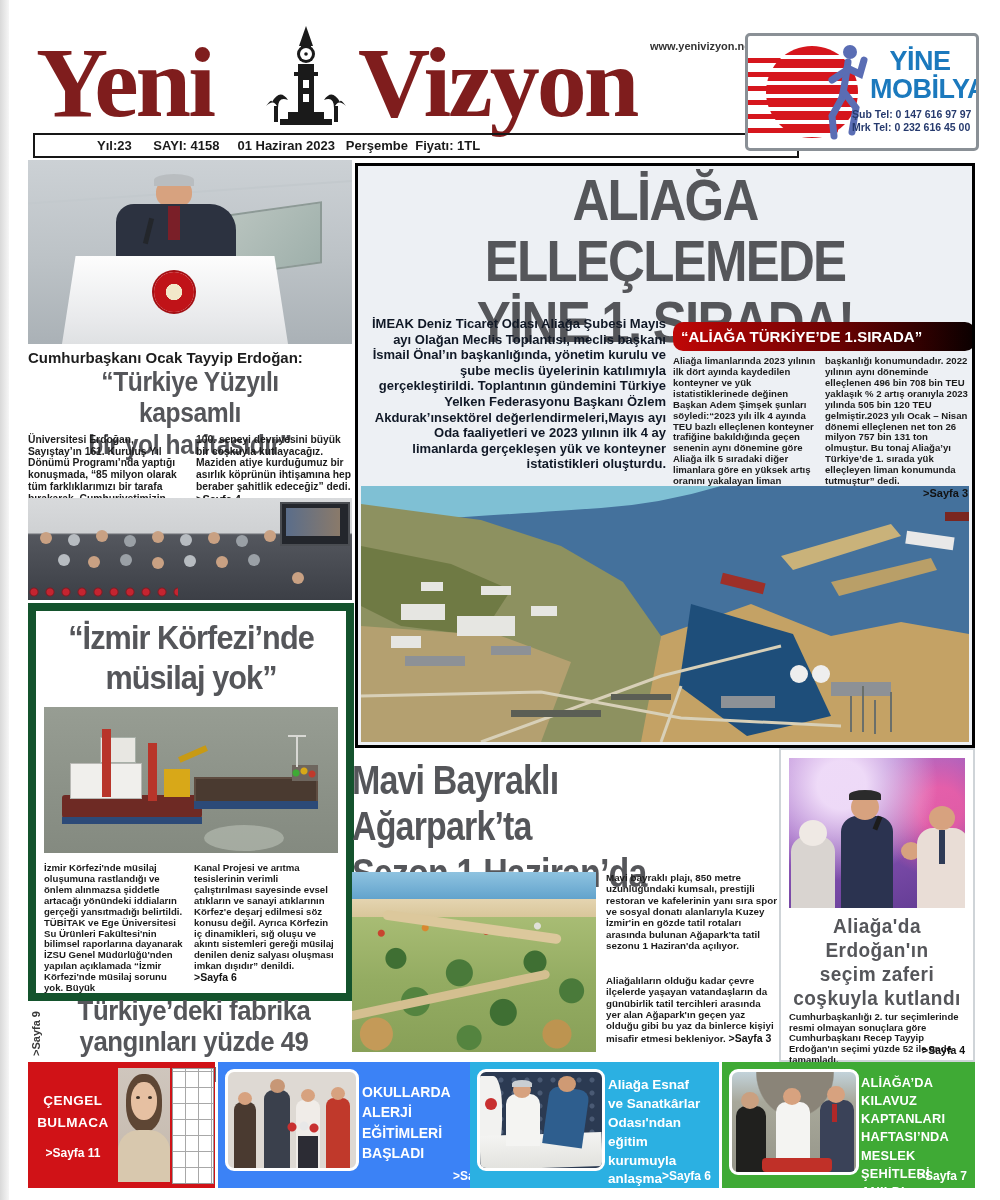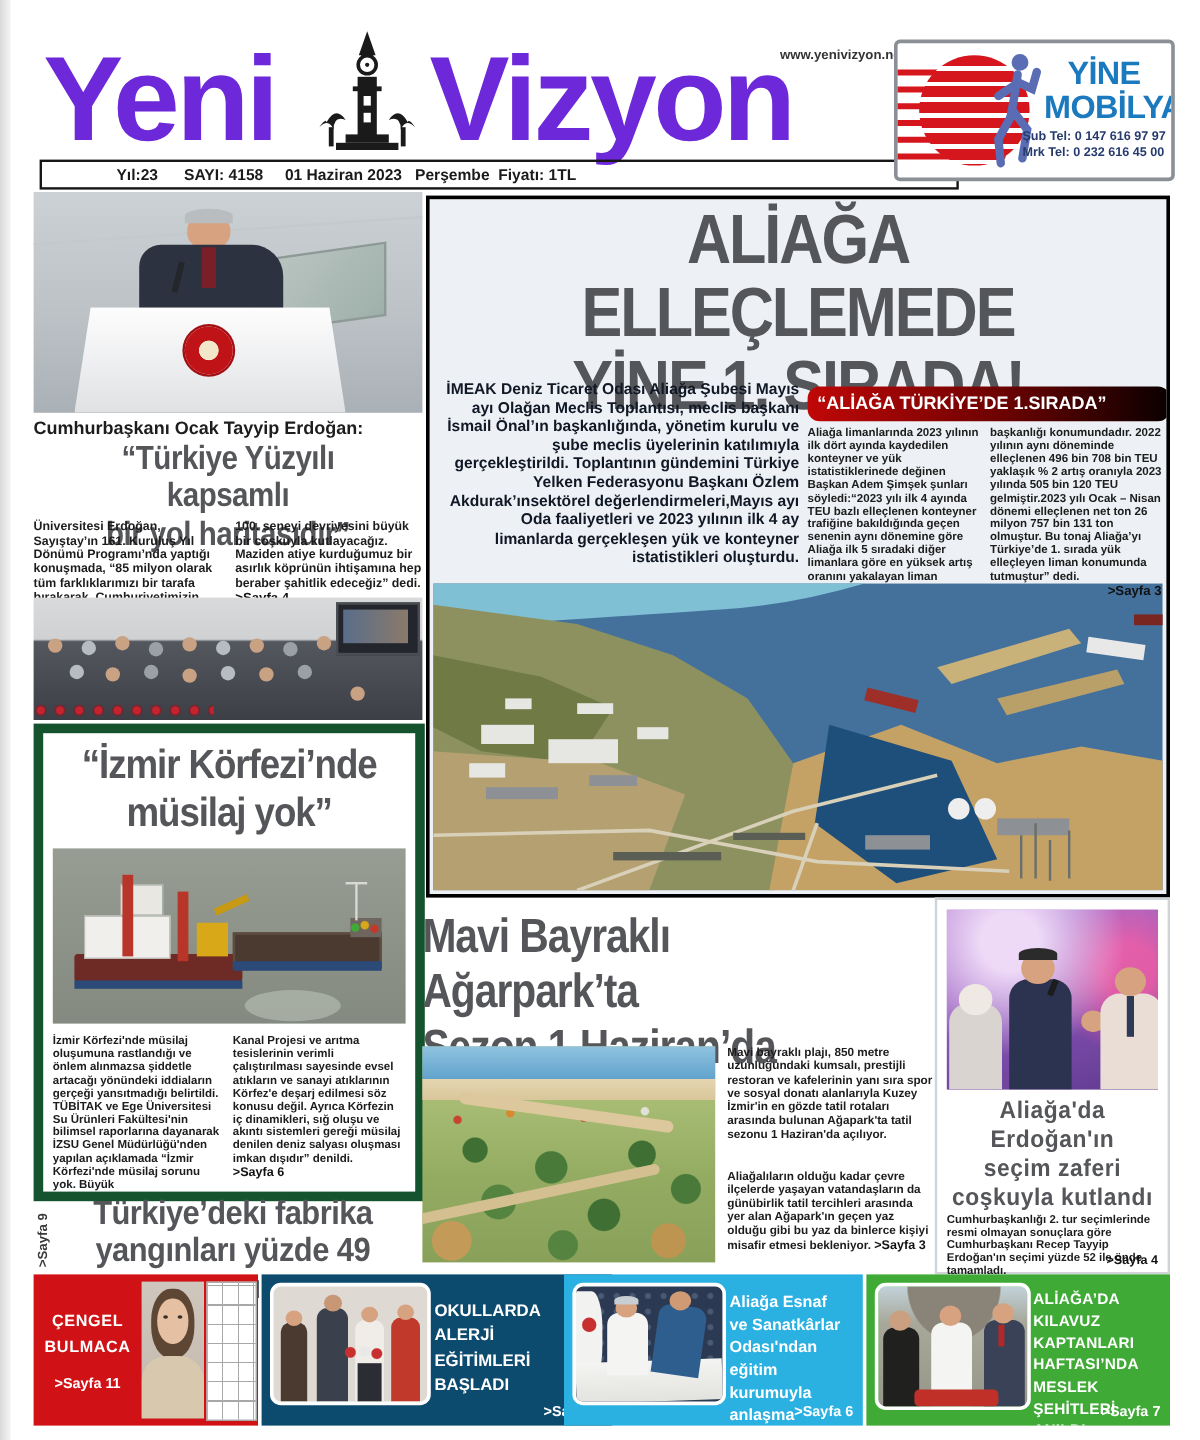--- a/index.html
+++ b/index.html
@@ -6,21 +6,21 @@
   #page{position:relative;width:1000px;height:1200px;background:#fff;
         font-family:"Liberation Sans",sans-serif;overflow:hidden;}
   .abs{position:absolute;}
   .pre{white-space:pre-line;}
   .photo{position:absolute;overflow:hidden;}
   .hgray{color:#55565a;font-weight:800;}
   .col{position:absolute;font-size:9.6px;font-weight:600;line-height:1.14;color:#1c1c1c;text-align:left;}
   .lead{font-weight:800;}
   .pageref{font-weight:800;color:#111;}
   
-  #logo{color:#6d28d9;font-family:Liberation Sans, sans-serif;font-weight:bold;letter-spacing:-3px;}
+  #logo{color:#7f1d1d;font-family:Liberation Serif, serif;font-weight:bold;letter-spacing:-3px;}
   #infobar{border:2px solid #161616;color:#1a1a1a;font-size:13px;font-weight:600;
            white-space:pre;display:flex;align-items:center;padding-left:62px;}
   #adbox{border:3px solid #8a9096;border-radius:5px;background:#fff;overflow:hidden;}
   .adname{color:#1b79bd;font-weight:800;font-size:27px;line-height:1.02;letter-spacing:-0.5px;}
   .adphone{color:#263a6e;font-weight:800;font-size:10.5px;line-height:1.25;}
   
   #mainbox{border:3px solid #000;background:#edf0f4;overflow:hidden;}
   #mainhead{font-size:58px;line-height:1.05;letter-spacing:-2px;text-align:center;
             transform:scaleX(.88);transform-origin:center top;}
   #redbar{background:linear-gradient(90deg,#c00707 0%,#6a0202 55%,#0a0000 100%);
@@ -286,21 +286,21 @@
       <div class="abs" style="left:8px;top:6px;width:36px;height:58px;border-radius:45%;background:#5e4634;"></div>
       <div class="abs" style="left:13px;top:14px;width:26px;height:38px;border-radius:48%;background:#e6c0a2;"></div>
       <div class="abs" style="left:18px;top:28px;width:4px;height:3px;background:#3a2e24;border-radius:50%;"></div>
       <div class="abs" style="left:30px;top:28px;width:4px;height:3px;background:#3a2e24;border-radius:50%;"></div>
       <div class="abs" style="left:0;top:62px;width:52px;height:52px;border-radius:40% 40% 0 0;background:#d8c8ae;"></div>
     </div>
     <div class="abs" style="left:144px;top:6px;width:40px;height:114px;background:#fff;border:1px solid #999;
          background-image:repeating-linear-gradient(0deg,rgba(0,0,0,0) 0 15px,#a8a8a8 15px 16px),repeating-linear-gradient(90deg,rgba(0,0,0,0) 0 12px,#a8a8a8 12px 13px);"></div>
   </div>
 
-  <div class="teaser" style="left:218px;width:292px;background:#0c4a6e;">
+  <div class="teaser" style="left:218px;width:292px;background:#3b82f6;">
     <div class="tphoto" style="left:7px;top:7px;width:128px;height:96px;background:#ded9d3;">
       <div class="abs" style="left:6px;top:30px;width:22px;height:66px;border-radius:8px 8px 0 0;background:#4a3a30;"></div>
       <div class="abs" style="left:10px;top:20px;width:14px;height:13px;border-radius:50%;background:#d7a27f;"></div>
       <div class="abs" style="left:36px;top:18px;width:26px;height:78px;border-radius:9px 9px 0 0;background:#3a404c;"></div>
       <div class="abs" style="left:42px;top:7px;width:15px;height:14px;border-radius:50%;background:#c79776;"></div>
       <div class="abs" style="left:68px;top:28px;width:24px;height:68px;border-radius:8px 8px 0 0;background:#f0ece8;"></div>
       <div class="abs" style="left:73px;top:17px;width:14px;height:13px;border-radius:50%;background:#d7a27f;"></div>
       <div class="abs" style="left:70px;top:64px;width:20px;height:32px;background:#2c2c34;"></div>
       <div class="abs" style="left:98px;top:26px;width:24px;height:70px;border-radius:8px 8px 0 0;background:#c0392b;"></div>
       <div class="abs" style="left:103px;top:15px;width:14px;height:13px;border-radius:50%;background:#d7a27f;"></div>

